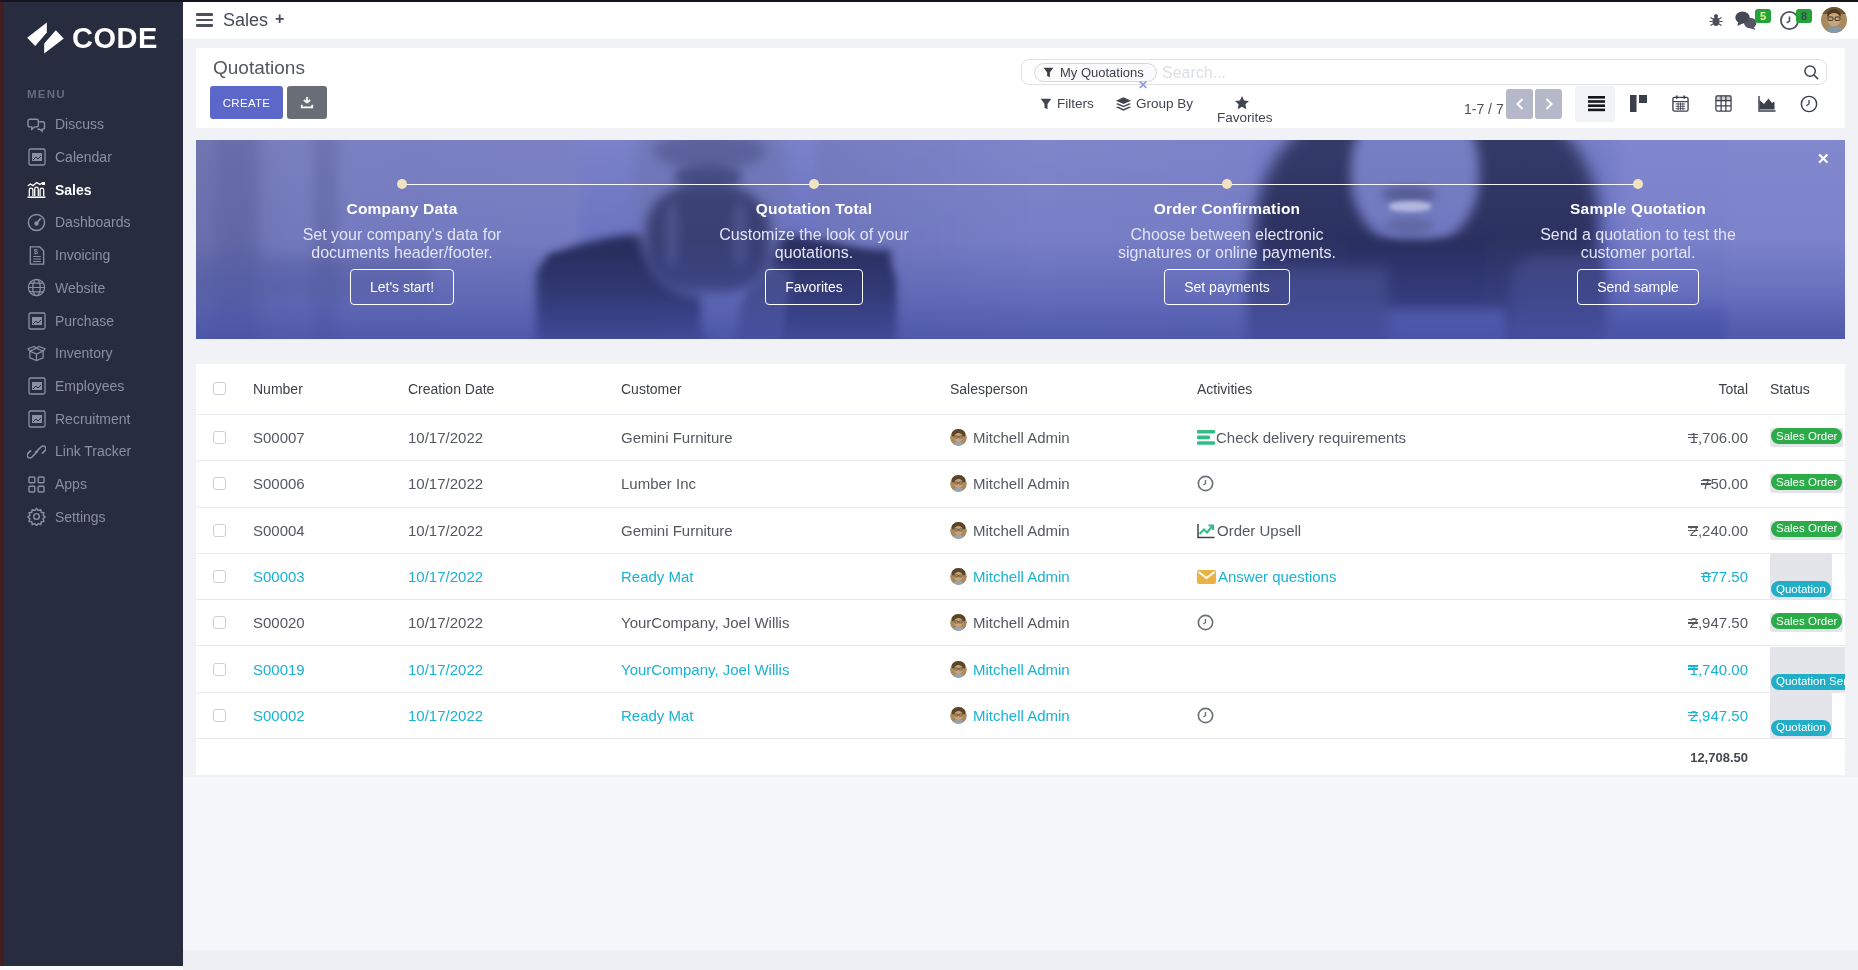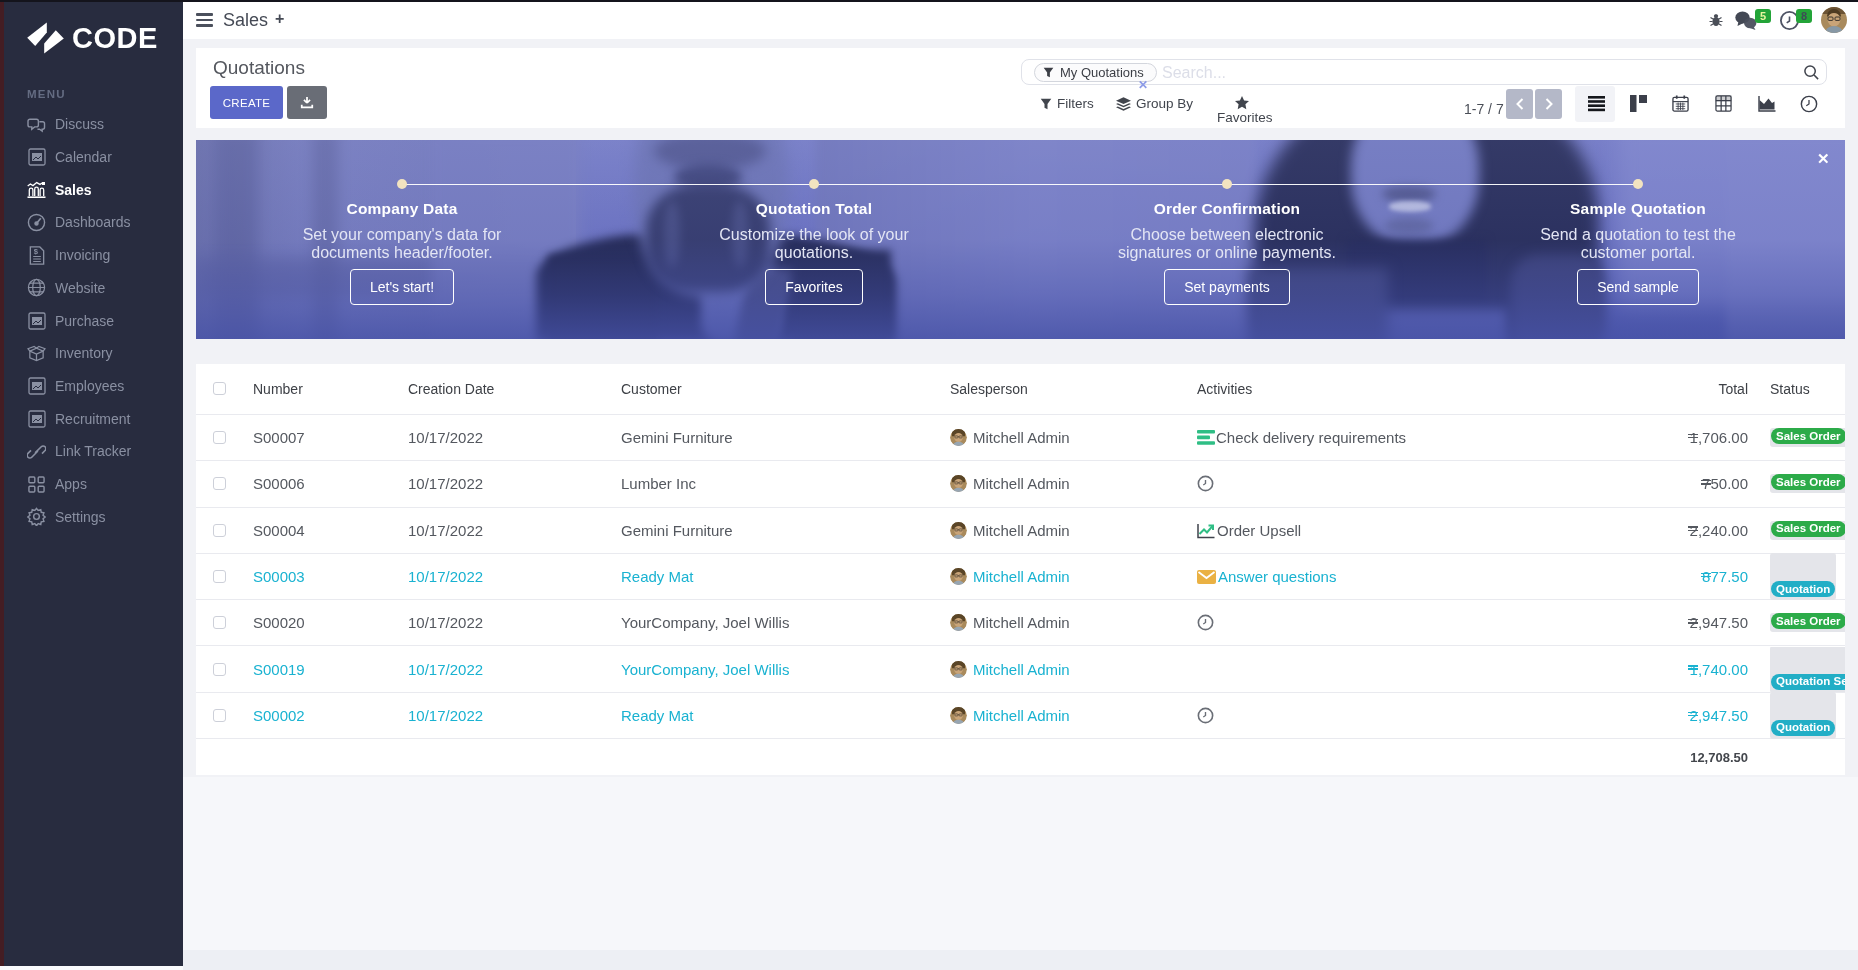--- a/index.html
+++ b/index.html
@@ -67,21 +67,21 @@
 .c-num { left:57px; }
 .c-date { left:212px; }
 .c-cust { left:425px; }
 .c-sp { left:754px; }
 .c-act { left:1001px; }
 .c-tot { left:1350px; width:202px; justify-content:flex-end; }
 .c-st { left:1574px; }
 .teal, .teal .cell { color:#19b2d1; }
 .hdr .cell { font-size:14px; color:#3d4046; }
 .badge-wrap { background:#e4e5ea; border-radius:3px; padding:0 1px 3px 1px; display:inline-block; }
-.badge { display:block; border-radius:9px; color:#fff; font-size:11.5px; padding:1.5px 5px 2.5px; white-space:nowrap;font-weight:bold; }
+.badge { display:block; border-radius:9px; color:#fff; font-size:11.5px; padding:1.5px 5px 2.5px; white-space:nowrap; }
 .badge.green { background:#2cab49; }
 .badge.teal { background:#22aec6;margin-top:28px; }
 .avatar17 { width:17px; height:17px; border-radius:50%; margin-right:6px; flex:none; }
 .ovl { position:relative; }
 .ovl::before { content:""; position:absolute; left:-1.5px; right:-0.5px; top:4.6px; height:1.4px; background:currentColor; }
 .ovl::after { content:""; position:absolute; left:-1.5px; right:-0.5px; top:7.8px; height:1.4px; background:currentColor; }
 </style>
 </head>
 <body>
 <div class="abs" id="topline"></div>

